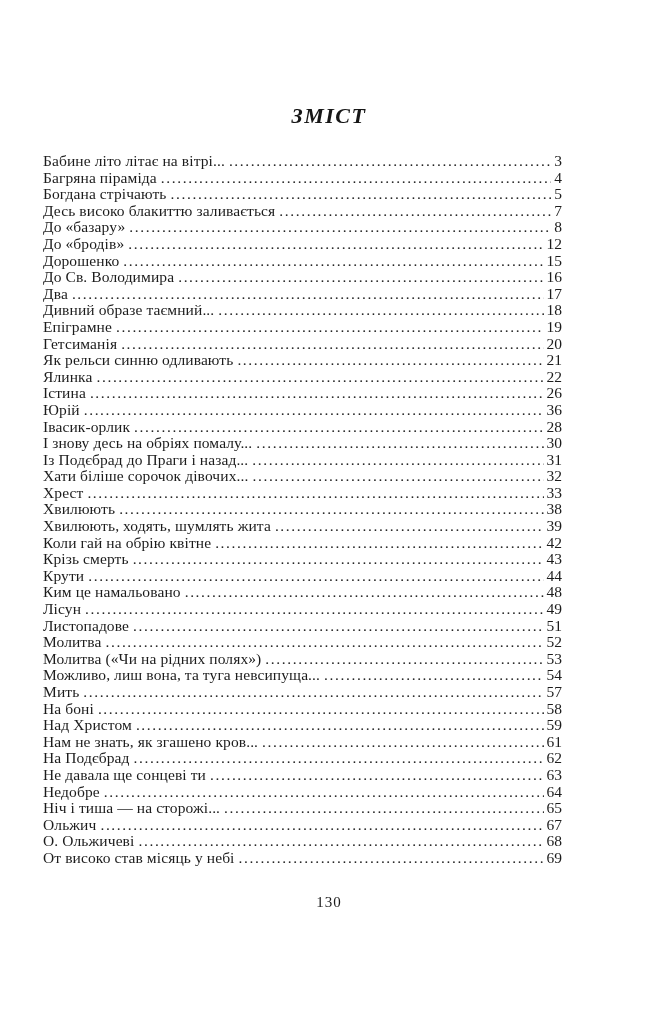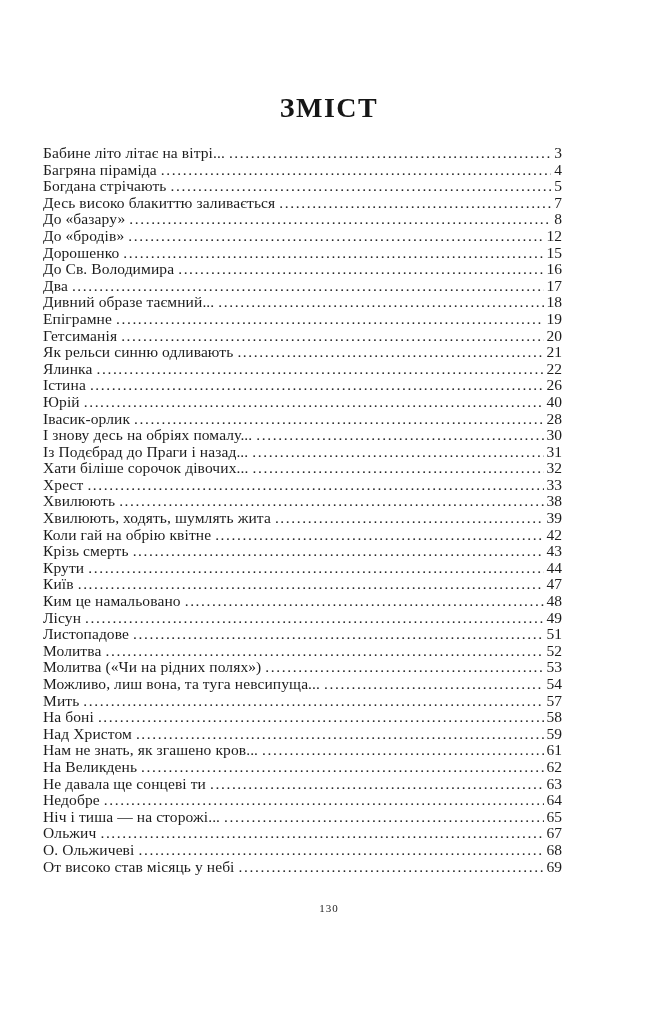--- a/index.html
+++ b/index.html
@@ -12,27 +12,28 @@
     height: 1024px;
     margin: 0 auto;
     background: #ffffff;
     color: #1c1c1c;
     font-family: "Liberation Serif", "DejaVu Serif", serif;
     box-sizing: border-box;
     padding-top: 89px;
     overflow: hidden;
   }
   .title {
-    margin: 8px;
+    margin: 16px;
     text-align: center;
-    font-size: 28px;
+    font-size: 22px;
     line-height: 22px;
     font-weight: bold;
     letter-spacing: 1.5px;
     color: #161616;
+    font-style: italic;
   }
   .toc {
     margin: 26px 96px 0 43px;
   }
   .row {
     display: flex;
     align-items: baseline;
     font-size: 15.5px;
     line-height: 16.6px;
     white-space: nowrap;
@@ -53,21 +54,21 @@
     letter-spacing: 1.6px;
     color: #242424;
   }
   .entry-page {
     flex: 0 0 auto;
     text-align: right;
   }
   .folio {
     margin-top: 27px;
     text-align: center;
-    font-size: 11px;
+    font-size: 15px;
     letter-spacing: 1px;
     color: #1c1c1c;
   }
 </style>
 </head>
 <body>
 
 <div class="page">
   <h1 class="title">ЗМІСТ</h1>
 
@@ -159,21 +160,21 @@
 
   <div class="row">
     <span class="entry-title">Істина</span>
     <span class="leader"></span>
     <span class="entry-page">26</span>
   </div>
 
   <div class="row">
     <span class="entry-title">Юрій</span>
     <span class="leader"></span>
-    <span class="entry-page">40</span>
+    <span class="entry-page">36</span>
   </div>
 
   <div class="row">
     <span class="entry-title">Івасик-орлик</span>
     <span class="leader"></span>
     <span class="entry-page">28</span>
   </div>
 
   <div class="row">
     <span class="entry-title">І знову десь на обріях помалу...</span>
@@ -223,25 +224,20 @@
     <span class="leader"></span>
     <span class="entry-page">43</span>
   </div>
 
   <div class="row">
     <span class="entry-title">Крути</span>
     <span class="leader"></span>
     <span class="entry-page">44</span>
   </div>
 
-  <div class="row">
-    <span class="entry-title">Київ</span>
-    <span class="leader"></span>
-    <span class="entry-page">47</span>
-  </div>
 
   <div class="row">
     <span class="entry-title">Ким це намальовано</span>
     <span class="leader"></span>
     <span class="entry-page">48</span>
   </div>
 
   <div class="row">
     <span class="entry-title">Лісун</span>
     <span class="leader"></span>
@@ -291,21 +287,21 @@
     <span class="entry-page">59</span>
   </div>
 
   <div class="row">
     <span class="entry-title">Нам не знать, як згашено кров...</span>
     <span class="leader"></span>
     <span class="entry-page">61</span>
   </div>
 
   <div class="row">
-    <span class="entry-title">На Великдень</span>
+    <span class="entry-title">На Подєбрад</span>
     <span class="leader"></span>
     <span class="entry-page">62</span>
   </div>
 
   <div class="row">
     <span class="entry-title">Не давала ще сонцеві ти</span>
     <span class="leader"></span>
     <span class="entry-page">63</span>
   </div>
 

